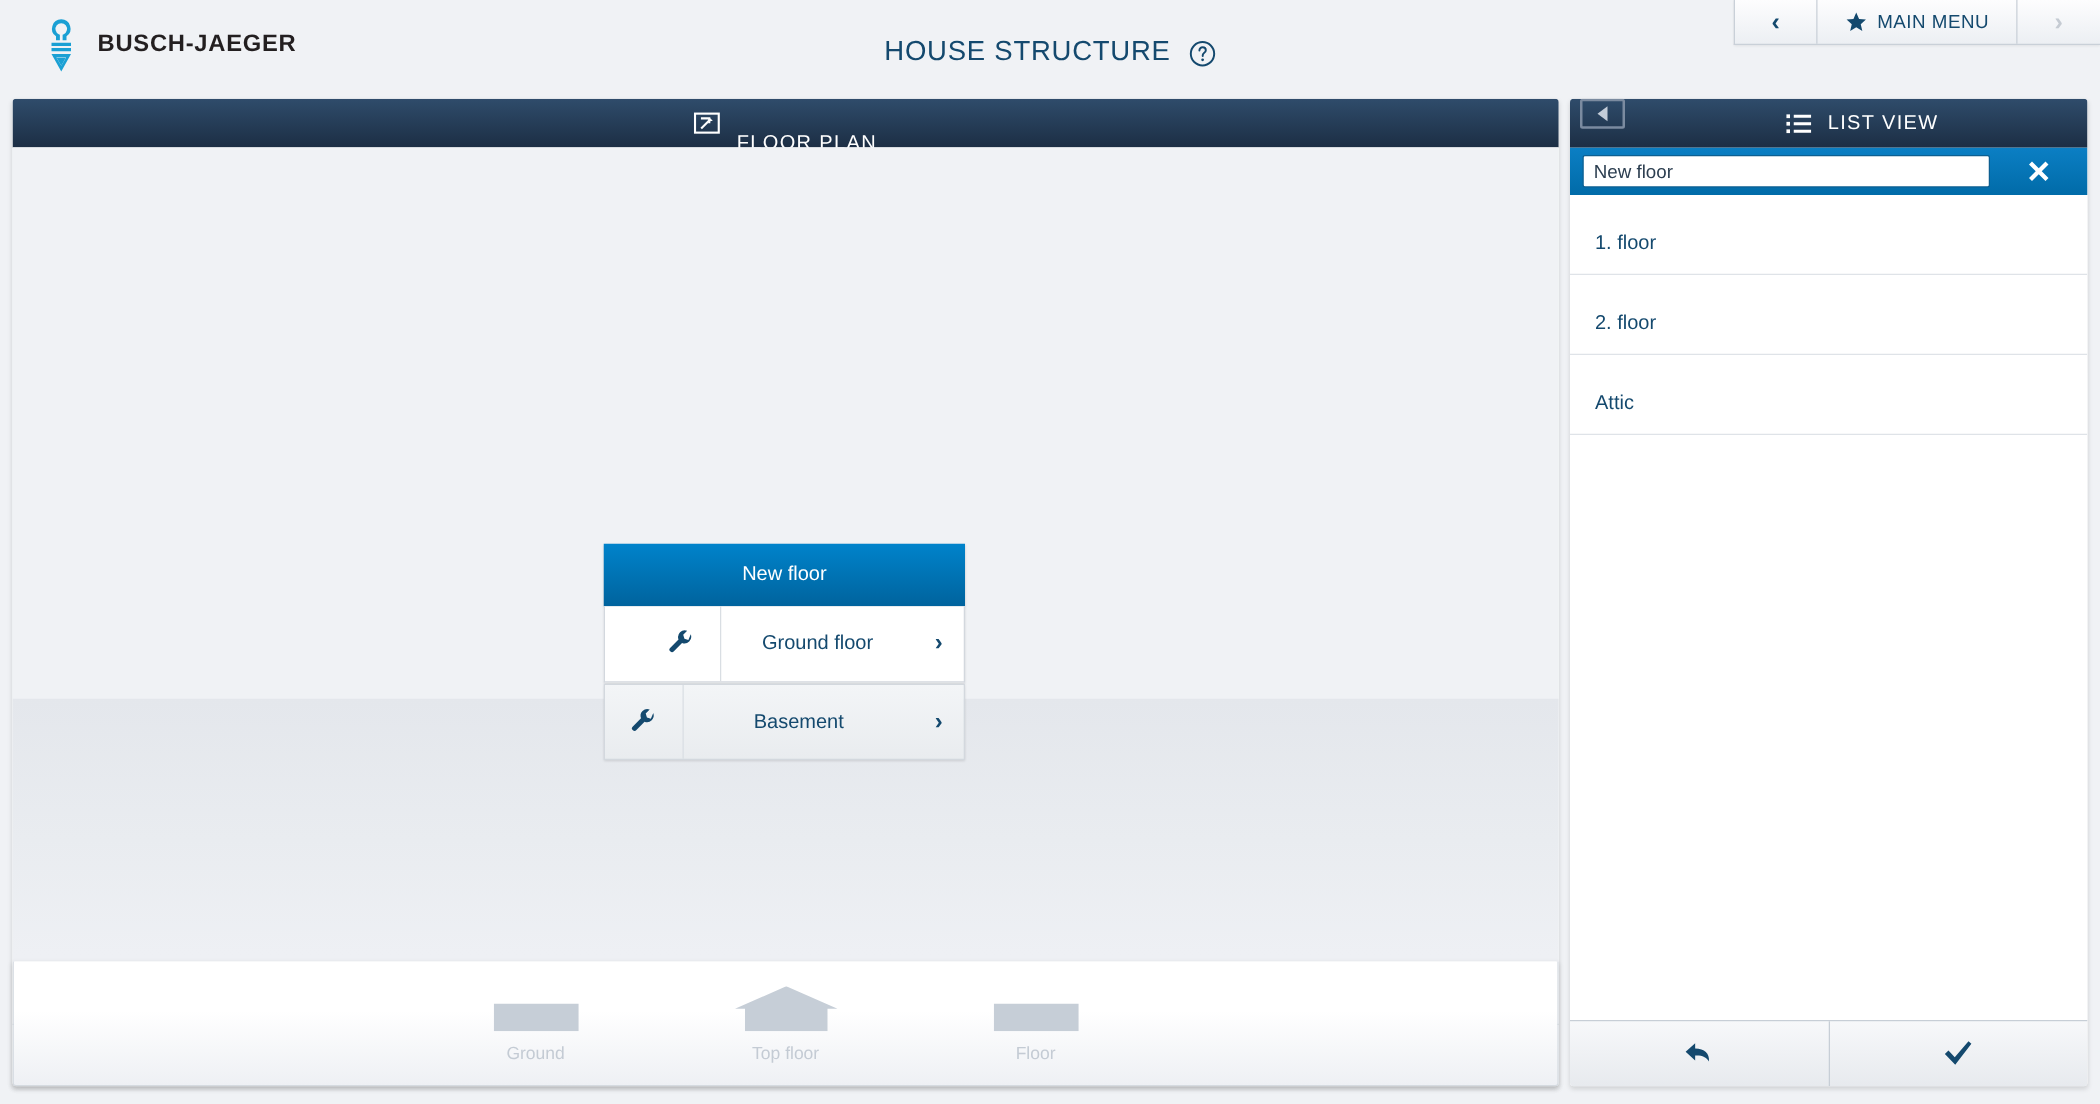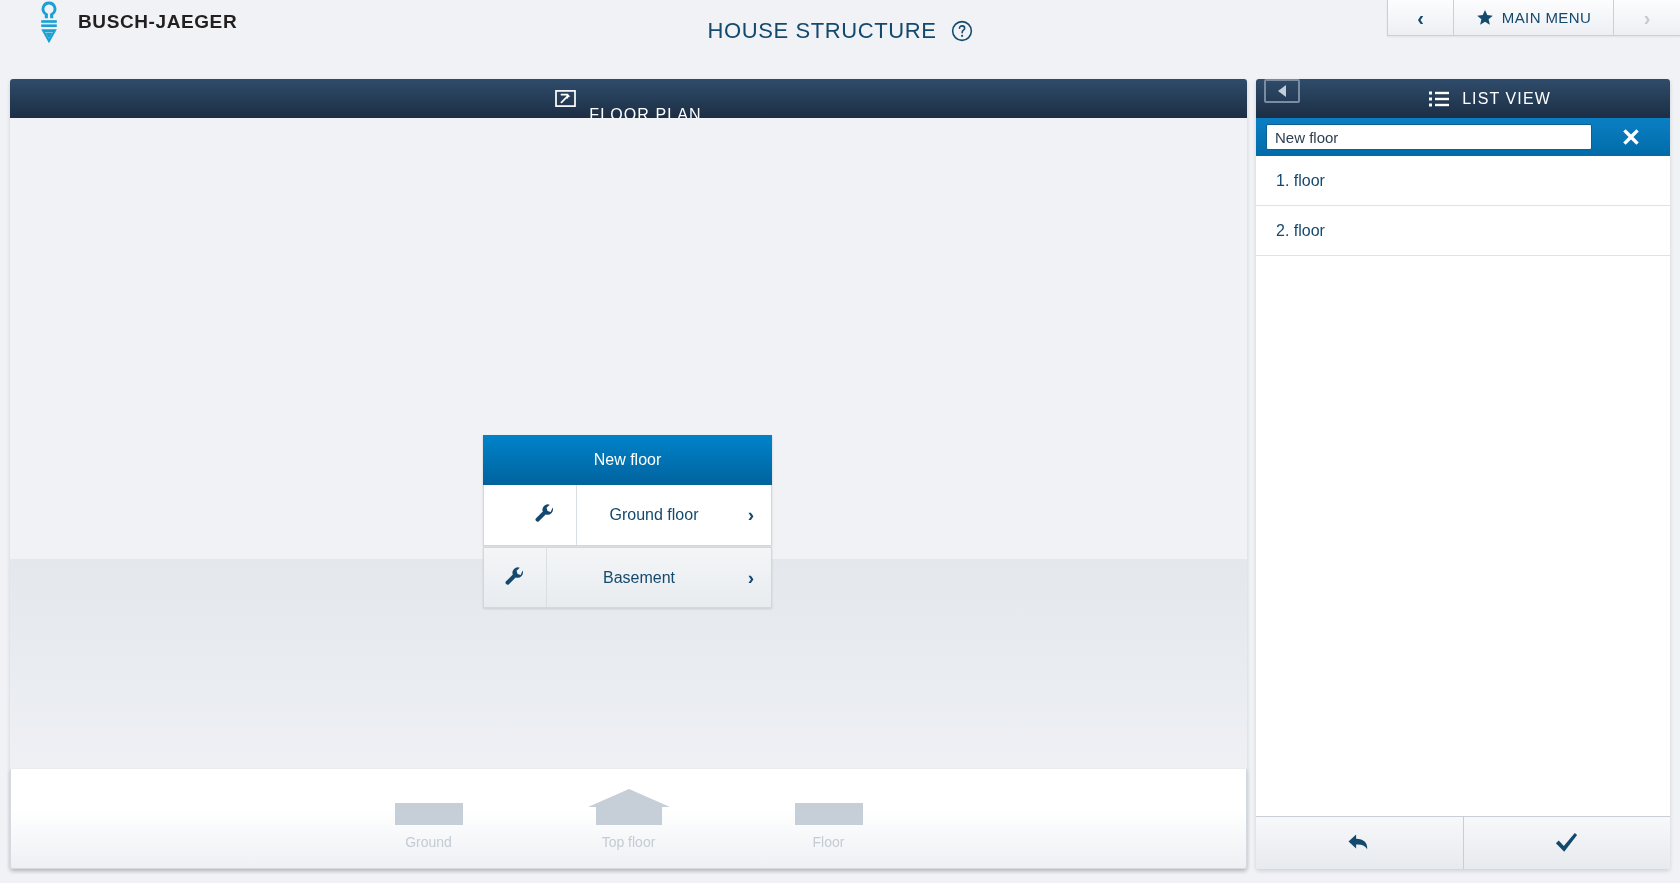--- a/index.html
+++ b/index.html
@@ -14,33 +14,33 @@
 
   
   .topbar {
     position: absolute;
     left: 0; top: 0;
     width: 1680px; height: 72px;
     background: #f0f2f5;
   }
   .brand {
     position: absolute;
-    left: 34px; top: 0;
+    left: 34px; top: 14px;
     display: flex; align-items: center; gap: 14px;
   }
   .brand-mark { width: 30px; height: 44px; display: block; }
   .brand-name {
     font-size: 19px; font-weight: bold; letter-spacing: 0.6px;
     color: #231f20;
   }
 
   .page-title-wrap {
     position: absolute;
-    left: 0; top: 18px; width: 1680px;
-    display: flex; align-items: center; justify-content: center; gap: 14px;
+    left: 0; top: 28px; width: 1680px;
+    display: flex; align-items: flex-end; justify-content: center; gap: 14px;
     pointer-events: none;
   }
   .page-title {
     font-size: 22px; letter-spacing: 0.6px; color: #14496e;
   }
   .help-icon { width: 22px; height: 22px; pointer-events: auto; cursor: pointer; }
 
   
   .navcluster {
     position: absolute;
@@ -243,20 +243,21 @@
   .list-items { flex: 1; background: #fff; overflow: hidden; }
   .list-item {
     height: 50px;
     display: flex; align-items: center;
     padding-left: 20px;
     border-bottom: 1px solid #dfe3e8;
     font-size: 16px;
     color: #14496e;
     cursor: pointer;
     background: #fff;
+    margin-top: 14px;
   }
 
   .list-foot {
     height: 53px;
     display: flex;
     border-top: 1px solid #c7ced6;
     background: linear-gradient(to bottom, #f7f8fa 0%, #e7eaee 100%);
   }
   .foot-btn {
     flex: 1;
@@ -413,20 +414,21 @@
     <div class="clearbtn">
       <svg class="xmark" viewBox="0 0 24 24">
         <path d="M4.2 6.6L6.6 4.2 12 9.6l5.4-5.4 2.4 2.4L14.4 12l5.4 5.4-2.4 2.4L12 14.4l-5.4 5.4-2.4-2.4L9.6 12z" fill="#ffffff"></path>
       </svg>
     </div>
   </div>
 
   <div class="list-items">
     <div class="list-item">1. floor</div>
     <div class="list-item">2. floor</div>
+    <div class="list-item">Attic</div>
   </div>
 
   <div class="list-foot">
     <div class="foot-btn left">
       <svg class="undo-ico" viewBox="0 0 28 24">
         <path d="M10.5 3.2L2.6 10.4l7.9 7.2v-4.1c5.6-.3 9 1 11.5 4.9.4-6.9-3.6-10.3-11.5-10.7z" fill="#14496e"></path>
       </svg>
     </div>
     <div class="foot-btn">
       <svg class="check-ico" viewBox="0 0 28 26">

